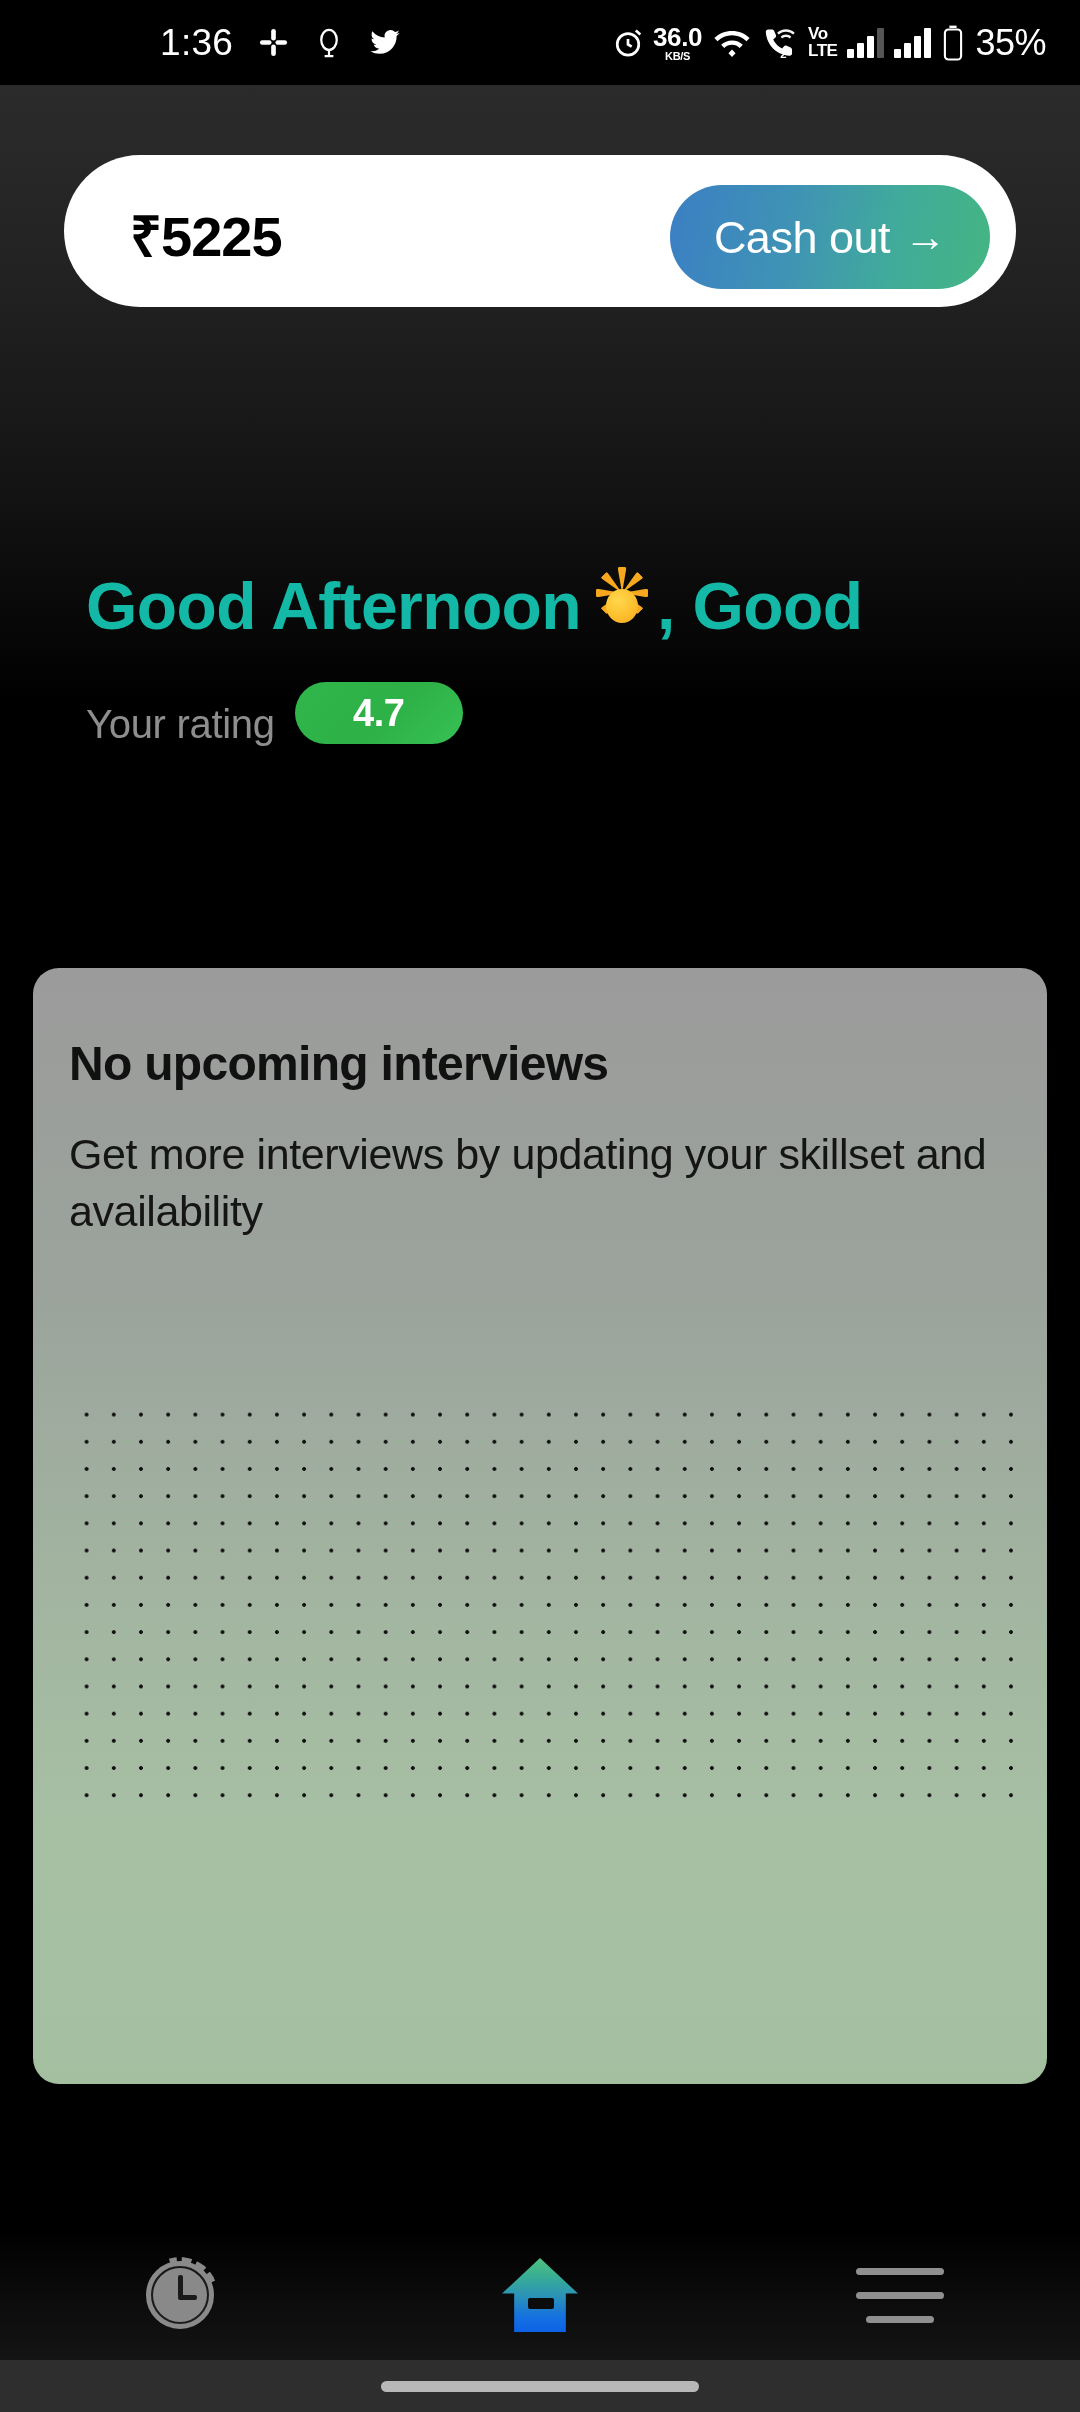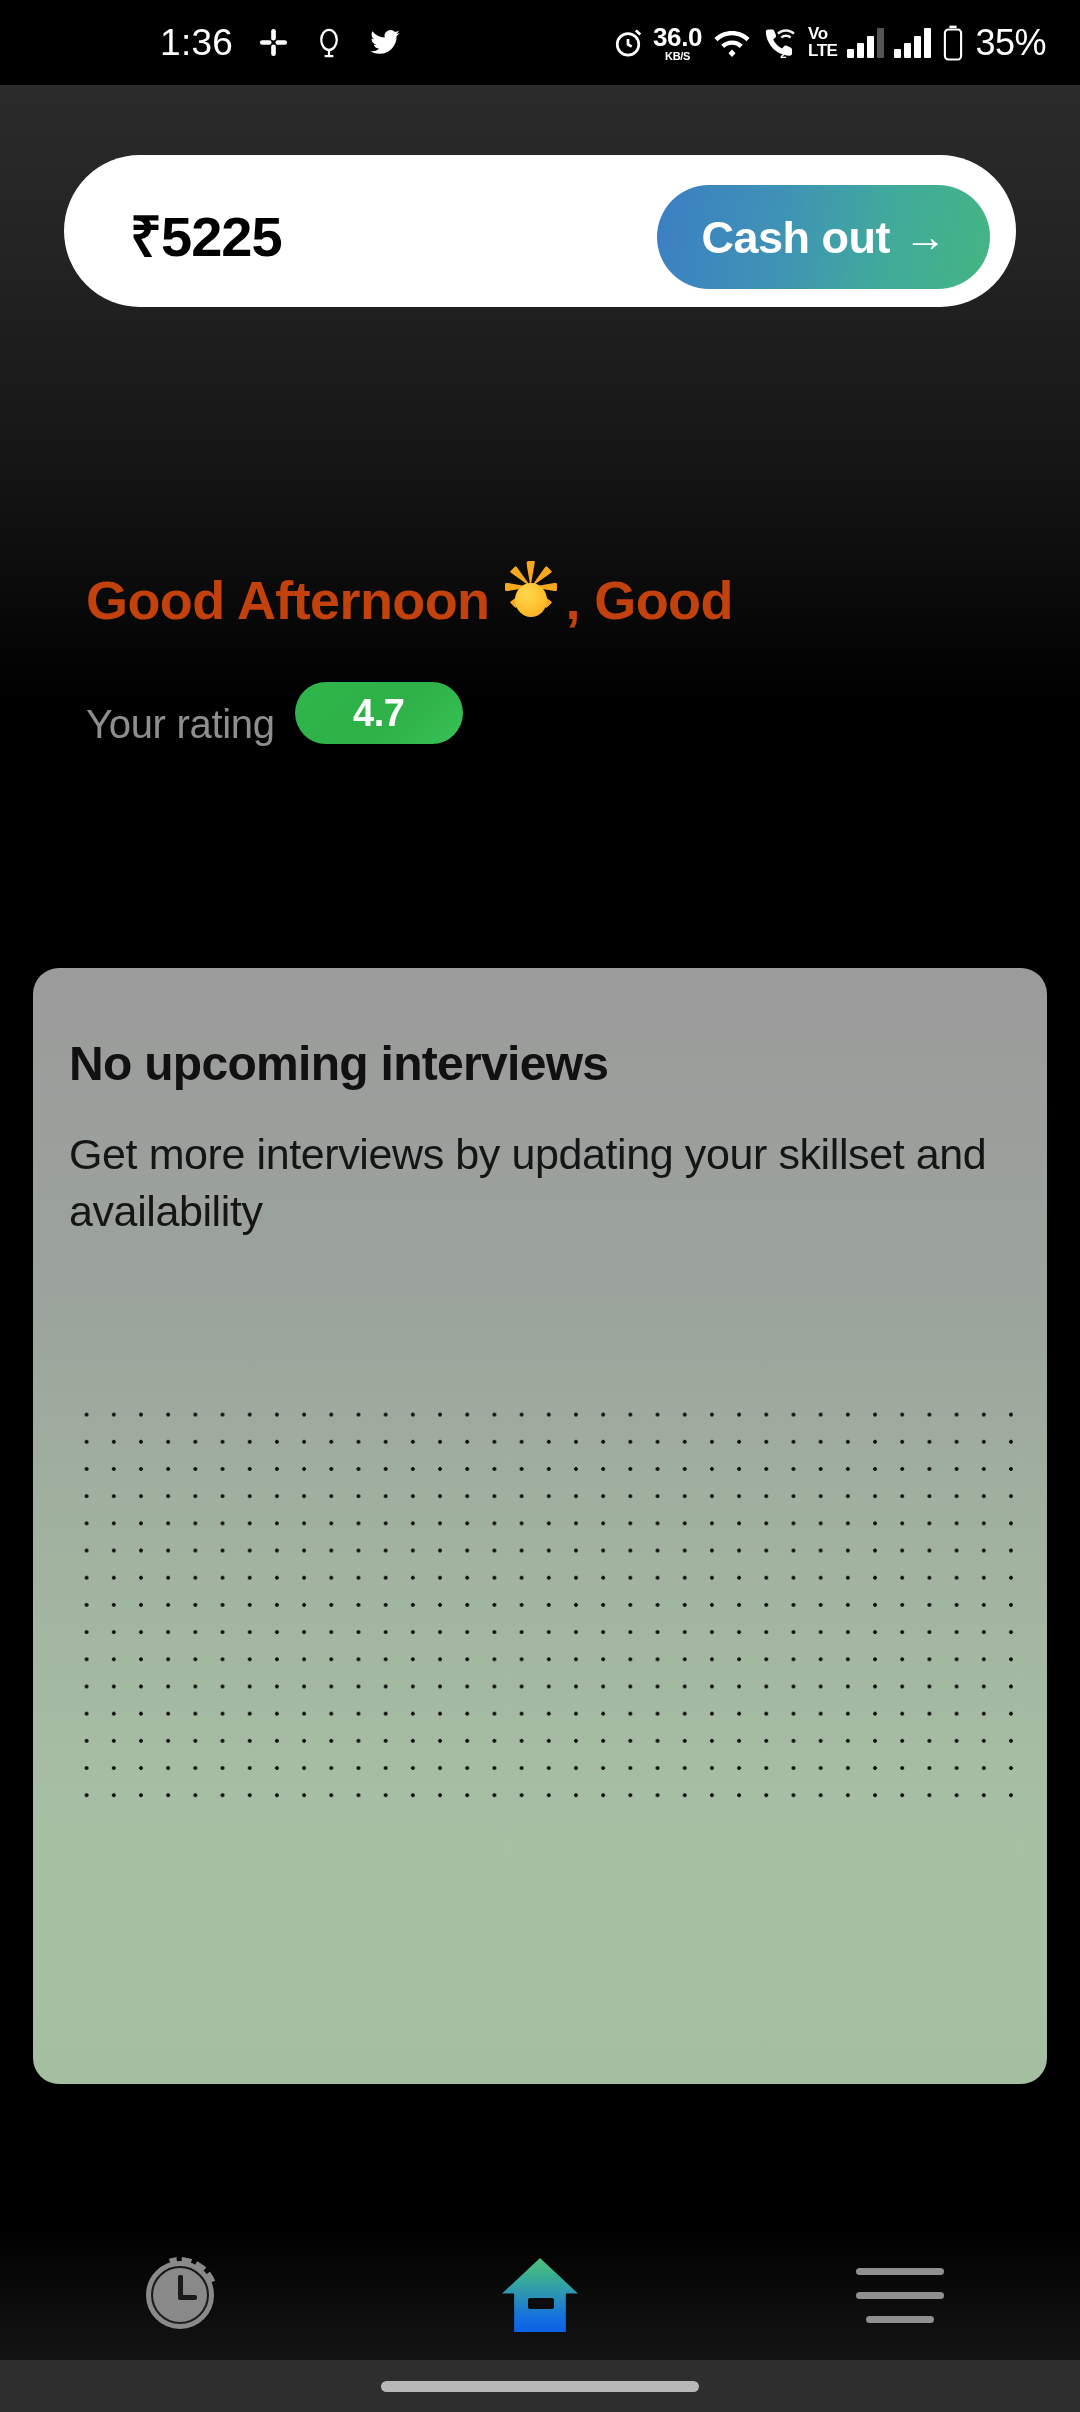--- a/index.html
+++ b/index.html
@@ -83,36 +83,36 @@
     letter-spacing:-1px; line-height:1;
   }
   .cashout-btn {
     display:flex; align-items:center; gap:14px;
     height:104px; padding:0 44px;
     border-radius:52px;
     background:linear-gradient(100deg,#3b7fc4 0%, #3f93b5 38%, #41ab9a 70%, #45b582 100%);
     border:none; cursor:pointer;
   }
   .cashout-btn .lbl {
-    color:#fff; font-size:45px; font-weight:700;
+    color:#fff; font-size:45px; font-weight:400;
     letter-spacing:-.5px; line-height:1; white-space:nowrap;
   }
   .cashout-btn .arw {
     display:inline-flex; align-items:center;
     color:#fff; font-size:42px; line-height:1; font-weight:500;
   }
 
   
   .greeting {
     position:absolute; top:573px; left:86px;
     display:flex; align-items:center;
     z-index:10;
   }
   .greet-text {
-    color:#c2410c; font-size:54px; font-weight:700;
+    color:#14b8a6; font-size:66px; font-weight:700;
     letter-spacing:-.6px; line-height:1;
     display:flex; align-items:center; gap:0px;
   }
   .sun-emoji {
     position:relative; display:inline-block;
     width:54px; height:54px; margin:0 8px 0 14px;
     flex:none;
   }
   .sun-emoji .core {
     position:absolute; left:50%; top:50%;

